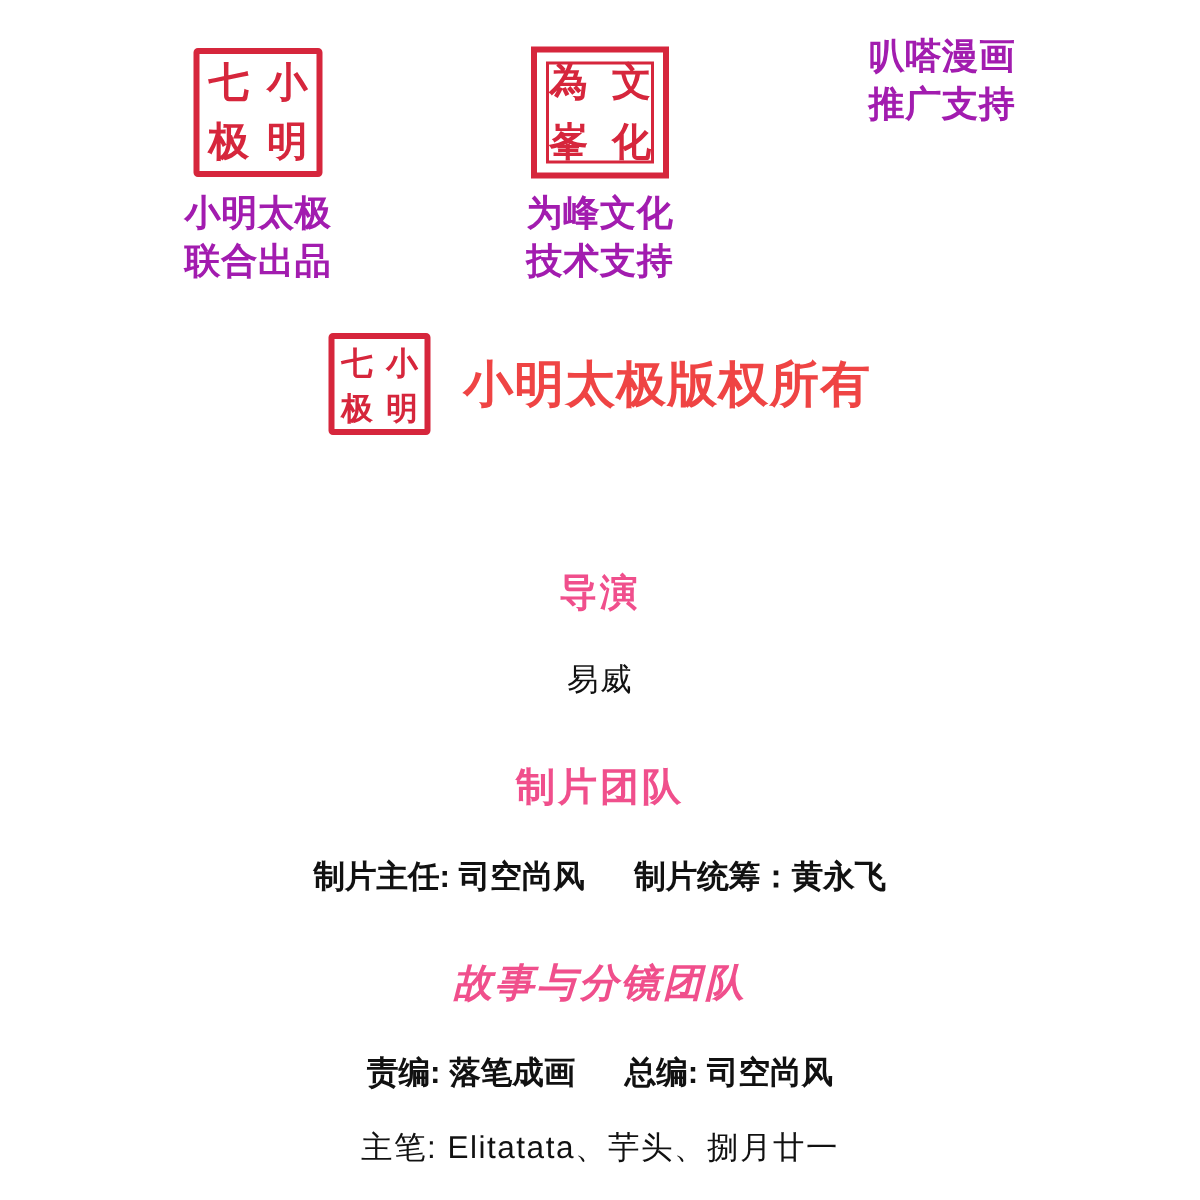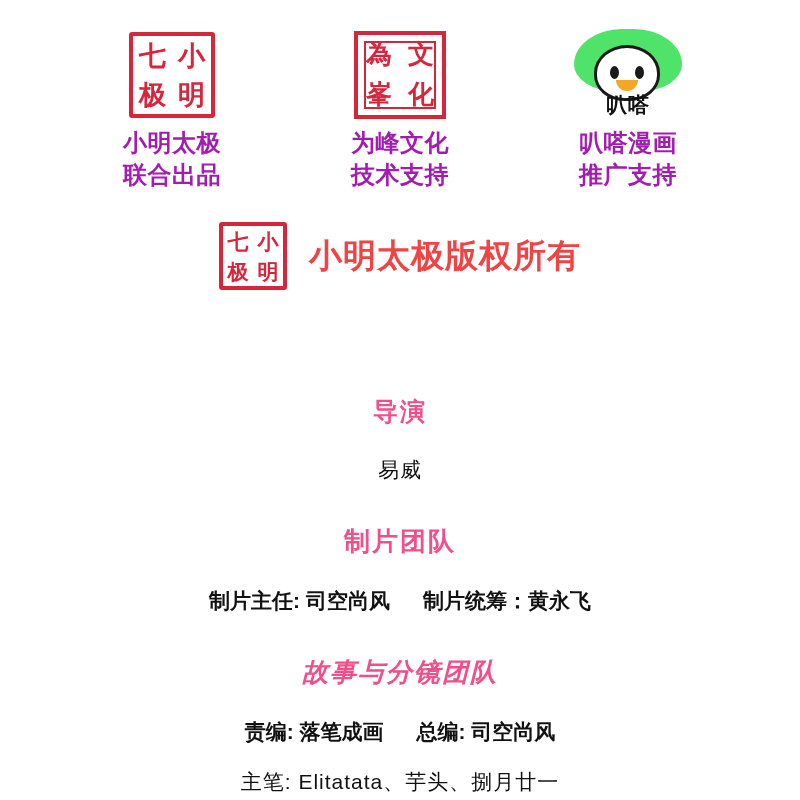--- a/index.html
+++ b/index.html
@@ -173,21 +173,21 @@
   
   .credits {
     margin-top: 48px;
     text-align: center;
   }
   .credit-heading {
     color: #f04f8c;
     font-weight: bold;
     letter-spacing: 2px;
   }
-  .credit-heading.h1 { font-size: 25px; margin-bottom: 0; margin-top: 17px; }
+  .credit-heading.h1 { font-size: 25px; margin-bottom: 0; }
   .credit-heading.h2 { font-size: 26px; }
   .credit-heading.h3 { font-size: 26px; font-style: italic; }
   .credit-name {
     font-size: 21px;
     font-weight: normal;
     color: #111;
     letter-spacing: 1px;
   }
   .credit-row {
     display: flex;
@@ -230,31 +230,20 @@
         <span>化</span>
       </div>
     </div>
     <div class="logo-caption">
       <div>为峰文化</div>
       <div>技术支持</div>
     </div>
   </div>
 
   <div class="logo-block">
-    <div class="logo-mark">
-      <div class="blob">
-        <div class="green"></div>
-        <div class="face">
-          <div class="eye l"></div>
-          <div class="eye r"></div>
-          <div class="mouth"></div>
-        </div>
-        <div class="blob-text">叭嗒</div>
-      </div>
-    </div>
     <div class="logo-caption">
       <div>叭嗒漫画</div>
       <div>推广支持</div>
     </div>
   </div>
 
 </div>
 
 <div class="copyright-row">
   <div class="seal seal-small">

